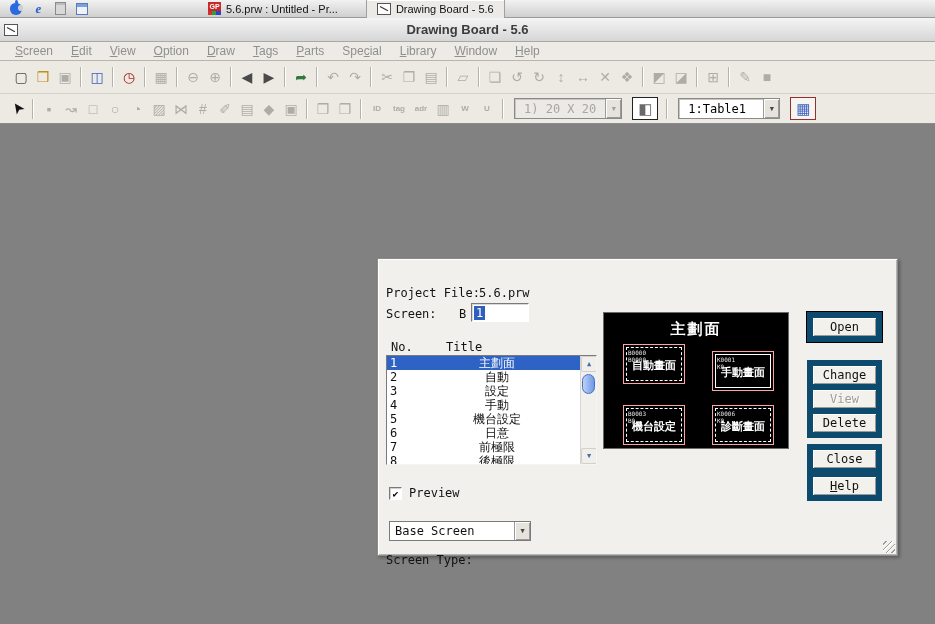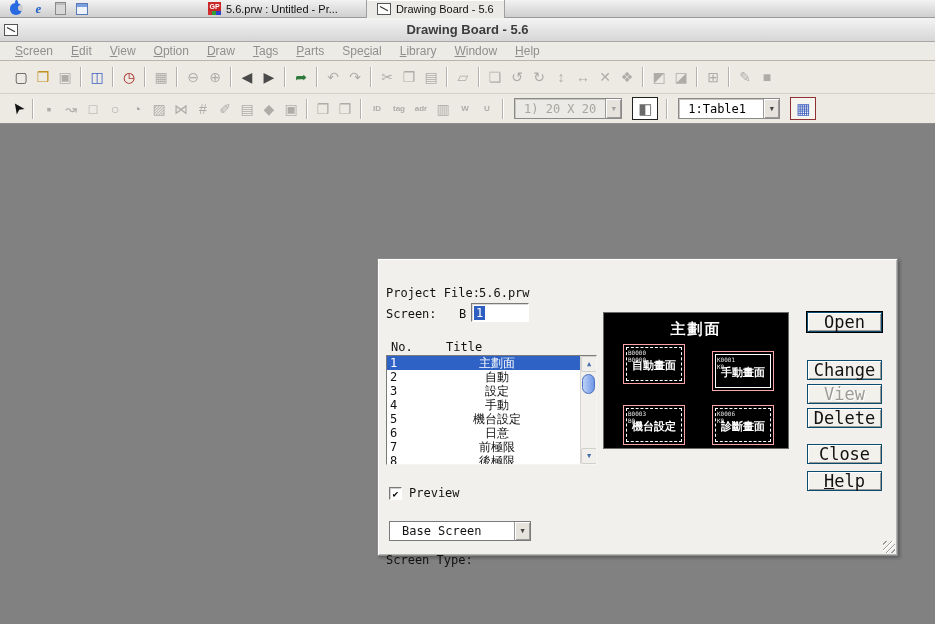--- a/index.html
+++ b/index.html
@@ -109,37 +109,37 @@
   .pv-btn:nth-of-type(3) { left:19px; top:92px; }
   .pv-btn:nth-of-type(4) { left:108px; top:92px;padding-left:8px; }
   .pv-in { position:absolute; inset:2px; }
   .pv-btn.dashed .pv-in { border:1px dashed #fff; }
   .pv-btn.solid .pv-in { border:1px solid #fff; }
   .pv-tag { position:absolute; left:4px; font-size:6px; line-height:7px; color:#e8e8e8; letter-spacing:0; }
   .pv-tag.t1 { top:4px; } .pv-tag.t2 { top:11px; }
   .pv-label { position:absolute; left:0; right:0; top:13px; text-align:center;
     font-size:11px; font-weight:bold; white-space:nowrap; }
 
-  .dlg-btn { position:absolute; left:429px; width:75px; height:20px;
-    background:#f2f1ec; border:1px solid #0c4a6e;
+  .dlg-btn { position:absolute; left:429px; width:75px; height:30px;
+    background:#f2f1ec; border:6px solid #0c4a6e;
     box-shadow:inset 1px 1px 0 #ffffff, inset -1px -1px 0 #9a9a9a;
-    font-family:"DejaVu Sans Mono","Liberation Mono",monospace; font-size:17px; color:#111;
+    font-family:"DejaVu Sans Mono","Liberation Mono",monospace; font-size:12px; color:#111;
     display:flex; align-items:center; justify-content:center; }
   .dlg-btn.default { box-shadow:0 0 0 1px #000, inset 1px 1px 0 #ffffff, inset -1px -1px 0 #9a9a9a; }
   .dlg-btn.disabled { color:#9e9c98; text-shadow:1px 1px 0 #fff; }
   .b-open   { top:53px; } .b-copy { top:77px;margin-top:24px; } .b-change { top:101px; }
   .b-view   { top:125px; } .b-del { top:149px; } .b-close { top:185px; } .b-help { top:212px; }
 
   .chkrow { position:absolute; left:11px; top:227px; display:flex; align-items:center; gap:7px; }
   .chk { width:13px; height:13px; background:#fff; border:1px solid #7a7a7a;
     border-bottom-color:#fff; border-right-color:#fff; box-shadow:1px 1px 0 #cfcfcf inset;
     display:flex; align-items:center; justify-content:center; font-size:10px; color:#000; }
   .stype-drop { position:absolute; left:11px; top:262px; width:142px; height:20px;
     background:#fff; border:1px solid #7a7a7a; display:flex; align-items:center; }
-  .stype-drop .val { flex:1; padding-left:12px; }
+  .stype-drop .val { flex:1; padding-left:5px; }
   .grip { position:absolute; right:2px; bottom:2px; width:12px; height:12px;
     background:repeating-linear-gradient(135deg, transparent 0 2px, #9a9a9a 2px 3px, #fff 3px 4px); }
 </style>
 </head>
 <body>
 
 <div class="taskbar">
   <div class="tb-left">
     <span class="apple"></span>
     <span class="mini">

